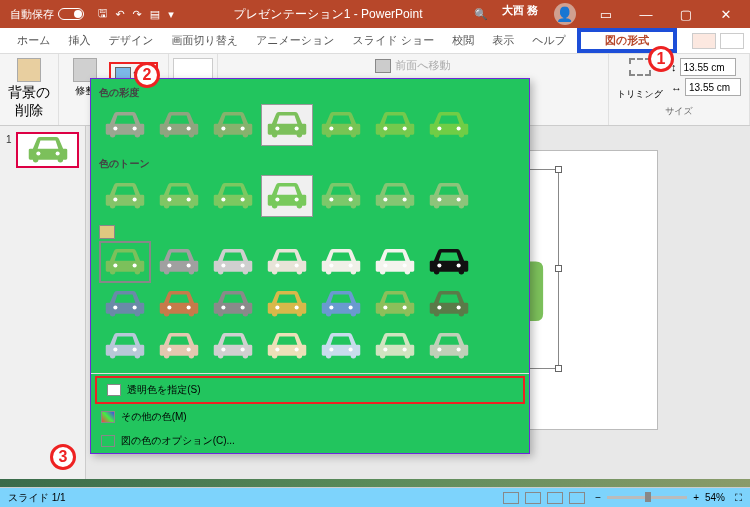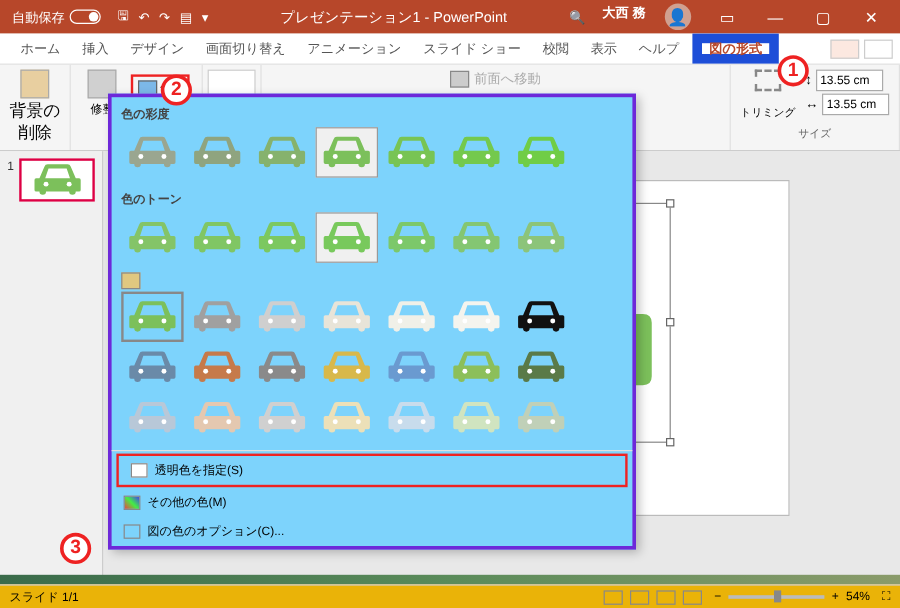--- a/index.html
+++ b/index.html
@@ -13,21 +13,21 @@
   .titlebar .qat span { cursor: pointer; }
   .titlebar .title { flex: 1; text-align: center; font-size: 12px; }
   .titlebar .user { display: flex; gap: 16px; font-weight: bold; }
   .titlebar .avatar { width: 22px; height: 22px; border-radius: 50%; background: #d0a090; display: flex; align-items: center; justify-content: center; font-size: 14px; }
   .titlebar .winbtns { display: flex; margin-left: 10px; }
   .titlebar .winbtns div { width: 40px; height: 28px; display: flex; align-items: center; justify-content: center; font-size: 13px; }
   
   .tabs { height: 26px; background: #fff; border-bottom: 1px solid #ddd; display: flex; align-items: center; padding-left: 8px; position: relative; }
   .tabs .tab { padding: 0 9px; height: 100%; display: flex; align-items: center; cursor: pointer; color: #555; font-size: 11px; }
   .tabs .tab.active { color: #b7472a; font-weight: bold; border-bottom: 2px solid #b7472a; }
-  .tabs .tab.format { border: 8px solid #1d4ed8; color: #b7472a; margin: 1px 2px; padding: 0 6px; }
+  .tabs .tab.format { border: 4px solid #1d4ed8; color: #b7472a; margin: 1px 2px; padding: 0 24px; }
   .tabs .collab { position: absolute; right: 6px; display: flex; gap: 4px; }
   .tabs .collab div { width: 24px; height: 16px; border: 1px solid #ccc; }
   
   .ribbon { height: 72px; background: #f5f5f5; border-bottom: 1px solid #ccc; display: flex; position: relative; }
   .ribbon .grp { padding: 4px 8px; border-right: 1px solid #e0e0e0; display: flex; flex-direction: column; align-items: center; gap: 2px; }
   .ribbon .grp .lbl { font-size: 9px; color: #666; margin-top: 2px; }
   .ribbon .bigbtn { display: flex; flex-direction: column; align-items: center; justify-content: center; gap: 2px; min-width: 36px; }
   .ribbon .bigbtn .icn { width: 24px; height: 24px; background: #e8cfa0; border: 1px solid #aaa; }
   .ribbon .color-btn { border: 2px solid #e22; padding: 2px 4px; display: flex; align-items: center; gap: 2px; margin: 2px; }
   .ribbon .color-btn .swatch { width: 16px; height: 14px; background: #7cb8e8; border: 1px solid #666; }
@@ -52,34 +52,34 @@
   .slide { width: 480px; height: 280px; background: #fff; border: 1px solid #bbb; position: relative; }
   .selected-pic { position: absolute; top: 18px; left: 140px; width: 240px; height: 200px; border: 1px solid #888; }
   .handle { position: absolute; width: 7px; height: 7px; border: 1px solid #666; background: #fff; }
   .handle.tl { top: -4px; left: -4px; } .handle.tr { top: -4px; right: -4px; }
   .handle.bl { bottom: -4px; left: -4px; } .handle.br { bottom: -4px; right: -4px; }
   .handle.tm { top: -4px; left: 50%; margin-left: -4px; } .handle.bm { bottom: -4px; left: 50%; margin-left: -4px; }
   .handle.ml { left: -4px; top: 50%; margin-top: -4px; } .handle.mr { right: -4px; top: 50%; margin-top: -4px; }
   .rotate { position: absolute; top: -18px; left: 50%; margin-left: -4px; width: 8px; height: 8px; border-radius: 50%; border: 1px solid #666; background: #fff; }
   
   
-  .gallery { position: absolute; top: 78px; left: 90px; width: 440px; background: #7dd3fc; border: 3px solid #6d28d9; box-shadow: 3px 3px 8px rgba(0,0,0,.25); z-index: 50; font-size: 10px; }
+  .gallery { position: absolute; top: 78px; left: 90px; width: 440px; background: #22c55e; border: 1px solid #6d28d9; box-shadow: 3px 3px 8px rgba(0,0,0,.25); z-index: 50; font-size: 10px; }
   .gallery .sect { padding: 4px 8px; }
   .gallery .sect-title { padding: 3px 0 4px; color: #444; font-weight: bold; }
   .gallery .row { display: flex; gap: 2px; flex-wrap: wrap; }
   .gallery .cell { width: 52px; height: 42px; display: flex; align-items: center; justify-content: center; cursor: pointer; }
   .gallery .cell.sel { border: 1px solid #999; background: #f0f0f0; }
   .gallery .cell.recolor-sel { border: 2px solid #888; }
   .gallery .mini-icn { width: 16px; height: 14px; background: #e0c880; border: 1px solid #888; }
   .gallery hr { border: none; border-top: 1px solid #e0e0e0; margin: 2px 0; }
   .gallery .menu-item { padding: 5px 10px; display: flex; align-items: center; gap: 6px; cursor: pointer; }
   .gallery .menu-item.hl { border: 2px solid #e22; margin: 1px 4px; }
   .gallery .m-icn { width: 14px; height: 12px; border: 1px solid #888; }
   
-  .statusbar { position: absolute; bottom: 0; left: 0; right: 0; height: 20px; background: #eab308; border-top: 1px solid #ccc; display: flex; align-items: center; padding: 0 8px; font-size: 10px; }
+  .statusbar { position: absolute; bottom: 0; left: 0; right: 0; height: 20px; background: #7dd3fc; border-top: 1px solid #ccc; display: flex; align-items: center; padding: 0 8px; font-size: 10px; }
   .statusbar .sp { flex: 1; }
   .statusbar .views { display: flex; gap: 6px; margin-right: 10px; }
   .statusbar .view-icn { width: 16px; height: 12px; border: 1px solid #888; }
   .statusbar .zoom { display: flex; align-items: center; gap: 6px; }
   .statusbar .slider { width: 80px; height: 3px; background: #bbb; position: relative; }
   .statusbar .slider::after { content: ""; position: absolute; width: 6px; height: 10px; background: #888; top: -4px; left: 38px; }
   
   .bottomimg { position: absolute; bottom: 20px; left: 0; right: 0; height: 8px; background: linear-gradient(to right, #3a6b4a, #5a8b5a, #8a9b6a); }
   
   .annot { position: absolute; width: 26px; height: 26px; border: 3px solid #e22; border-radius: 50%; color: #e22; font-weight: bold; display: flex; align-items: center; justify-content: center; font-size: 16px; z-index: 100; background: #fff; }

